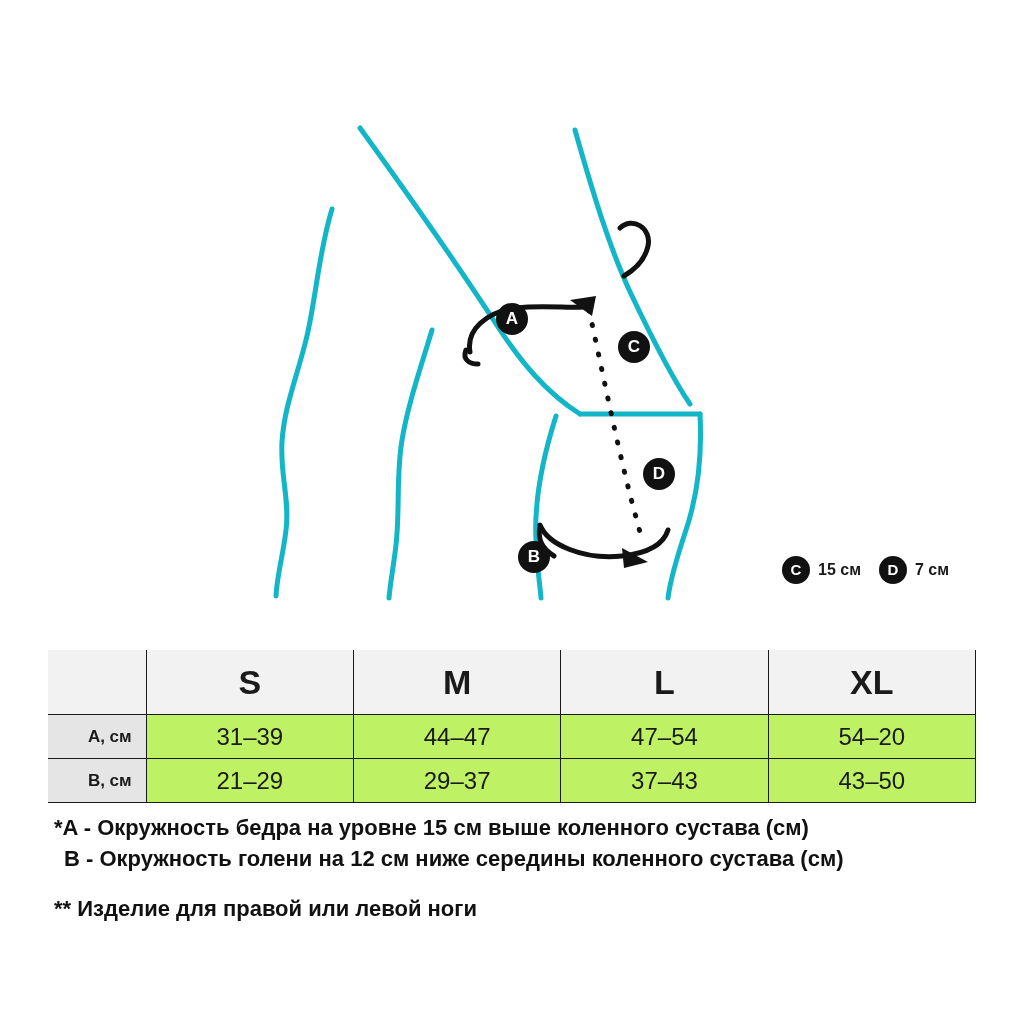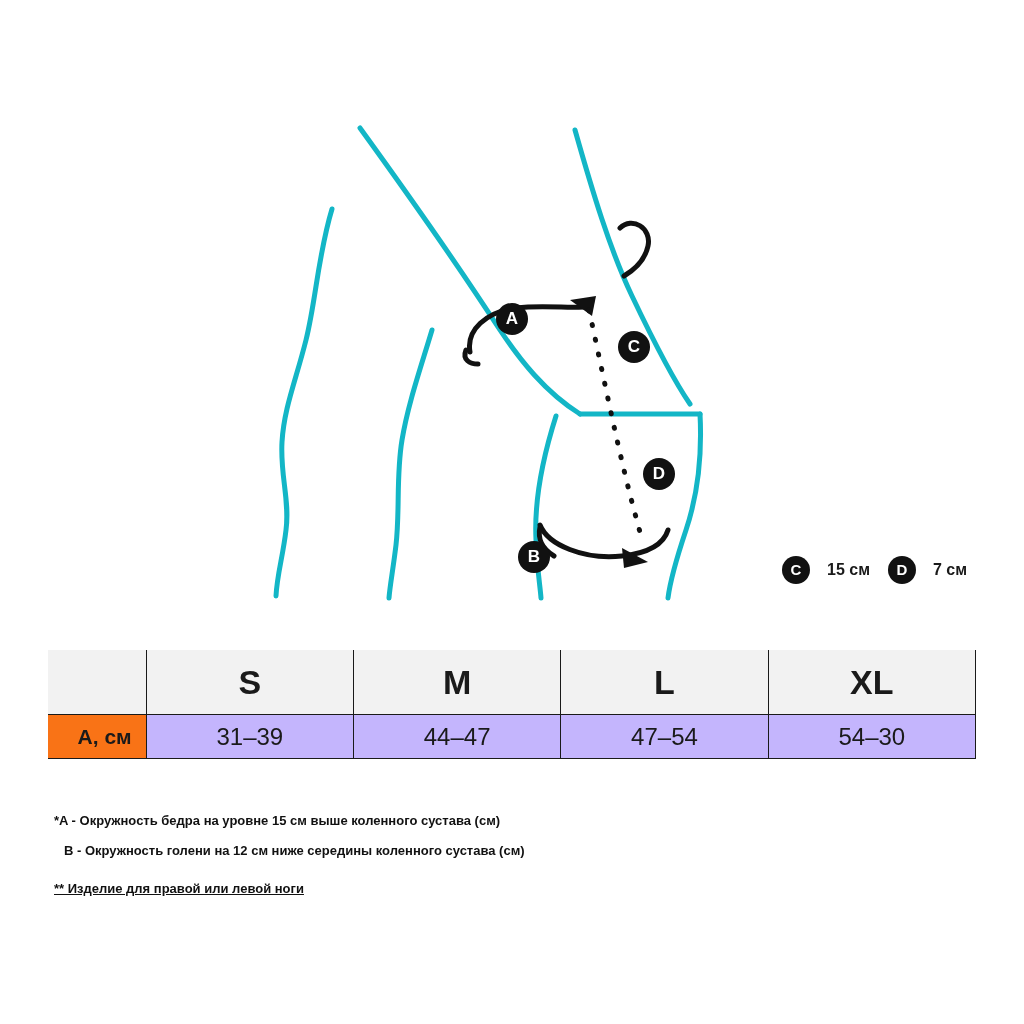--- a/index.html
+++ b/index.html
@@ -67,21 +67,21 @@
     align-items: center;
     gap: 0;
     font-size: 16px;
     font-weight: bold;
   }
   .legend .item {
     display: flex;
     align-items: center;
   }
   .legend .lbl {
-    margin-left: 17px;
+    margin-left: 8px;
     margin-right: 18px;
     white-space: nowrap;
   }
 
   
   .size-table {
     position: absolute;
     left: 48px;
     top: 650px;
     width: 928px;
@@ -99,51 +99,51 @@
     font-weight: bold;
     height: 62px;
     border-top: none;
   }
   .size-table th.corner-blank {
     border-left: none;
     border-top: none;
     background: #ffffff;
   }
   .size-table tr.data-row td {
-    background: #c4b5fd;
+    background: #bef264;
     font-size: 24px;
     height: 41px;
   }
   .size-table tr.data-row td.rowlabel {
-    background: #f97316;
-    font-weight: bold;
-    font-size: 21px;
+    background: #e5e5e5;
+    font-weight: bold;
+    font-size: 17px;
     text-align: right;
     padding-right: 14px;
     border-left: none;
   }
   .size-table col.c-label { width: 98px; }
   .size-table col.c-size  { width: 207px; }
 
   
   .notes {
     position: absolute;
     left: 54px;
     top: 812px;
     width: 900px;
   }
   .notes .line {
-    font-size: 13px;
+    font-size: 22px;
     font-weight: bold;
     color: #111111;
     line-height: 1.42;
     white-space: nowrap;
   }
-  .notes .line.indent { padding-left: 10px; margin-top: 12px; }
-  .notes .line.spaced { margin-top: 19px; text-decoration: underline; }
+  .notes .line.indent { padding-left: 10px; }
+  .notes .line.spaced { margin-top: 19px; }
 </style>
 </head>
 <body>
 
 <div id="page">
 
   <div class="illustration">
     <svg width="1024" height="640" viewBox="0 0 1024 640" xmlns="http://www.w3.org/2000/svg">
       <g fill="none" stroke="#13b6c6" stroke-width="5" stroke-linecap="round" stroke-linejoin="round">
 
@@ -217,21 +217,28 @@
         <th>L</th>
         <th>XL</th>
       </tr>
     </thead>
     <tbody>
       <tr class="data-row">
         <td class="rowlabel">A, см</td>
         <td>31–39</td>
         <td>44–47</td>
         <td>47–54</td>
-        <td>54–30</td>
+        <td>54–20</td>
+      </tr>
+      <tr class="data-row">
+        <td class="rowlabel">B, см</td>
+        <td>21–29</td>
+        <td>29–37</td>
+        <td>37–43</td>
+        <td>43–50</td>
       </tr>
     </tbody>
   </table>
 
   <div class="notes">
     <div class="line">*A - Окружность бедра на уровне 15 см выше коленного сустава (см)</div>
     <div class="line indent">B - Окружность голени на 12 см ниже середины коленного сустава (см)</div>
     <div class="line spaced">** Изделие для правой или левой ноги</div>
   </div>
 

